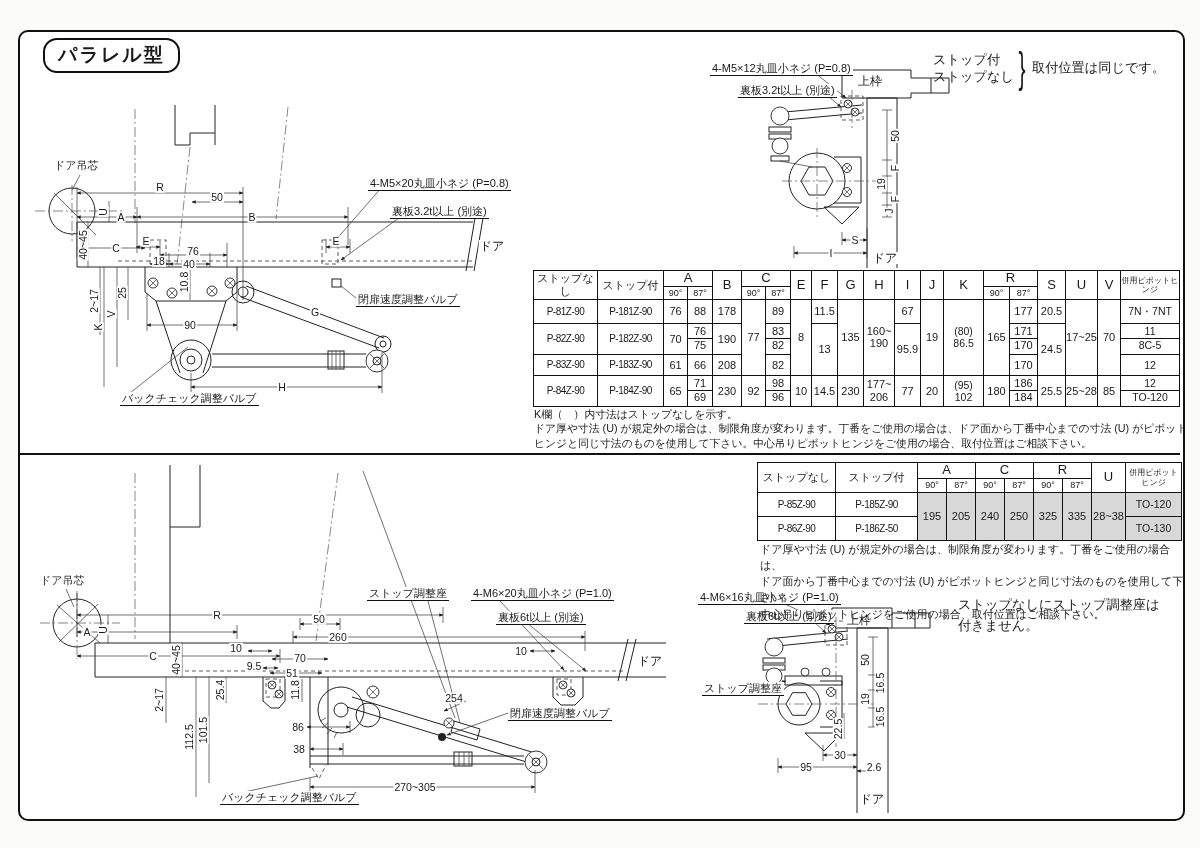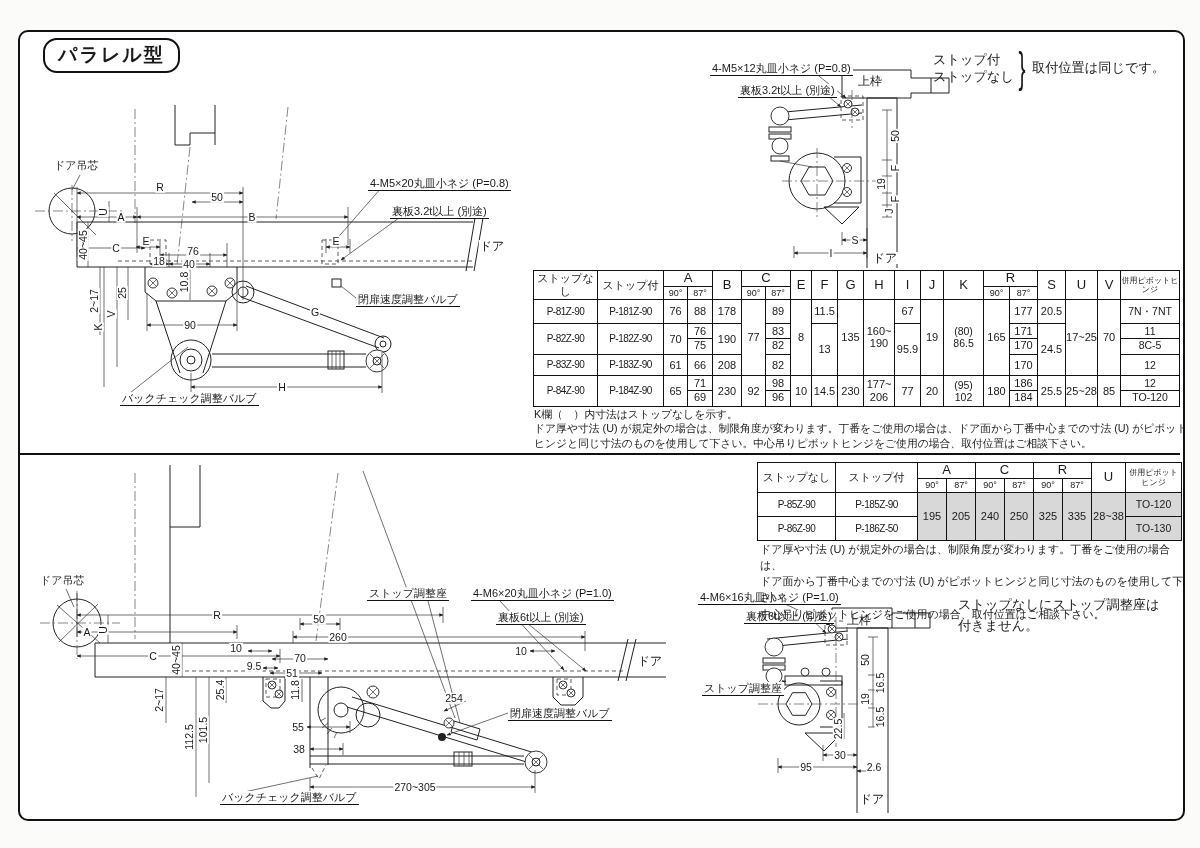--- a/index.html
+++ b/index.html
@@ -512,21 +512,21 @@
   <span class="lb" style="left:206px;top:183px">10</span>
   <span class="lb" style="left:270px;top:193px">70</span>
   <span class="lb" style="left:224px;top:201px">9.5</span>
   <span class="lb" style="left:262px;top:208px">51</span>
   <span class="lbv" style="left:265px;top:225px">11.8</span>
   <span class="lbv" style="left:146px;top:195px">40~45</span>
   <span class="lbv" style="left:129px;top:235px">2~17</span>
   <span class="lbv" style="left:190px;top:225px">25.4</span>
   <span class="lbv" style="left:159px;top:272px">112.5</span>
   <span class="lbv" style="left:173px;top:265px">101.5</span>
-  <span class="lb" style="left:268px;top:262px">55</span>
+  <span class="lb" style="left:268px;top:262px">86</span>
   <span class="lb" style="left:269px;top:284px">38</span>
   <span class="lb" style="left:424px;top:233px">254</span>
   <span class="lb" style="left:385px;top:322px">270~305</span>
   <span class="lb" style="left:491px;top:186px">10</span>
   <span class="lb" style="left:620px;top:196px;font-size:12px">ドア</span>
   <span class="ll ul" style="left:337px;top:122px">ストップ調整座</span>
   <span class="ll ul" style="left:441px;top:122px">4-M6×20丸皿小ネジ (P=1.0)</span>
   <span class="ll ul" style="left:466px;top:146px">裏板6t以上 (別途)</span>
   <span class="ll ul" style="left:478px;top:242px">閉扉速度調整バルブ</span>
   <span class="ll ul" style="left:190px;top:326px">バックチェック調整バルブ</span>

